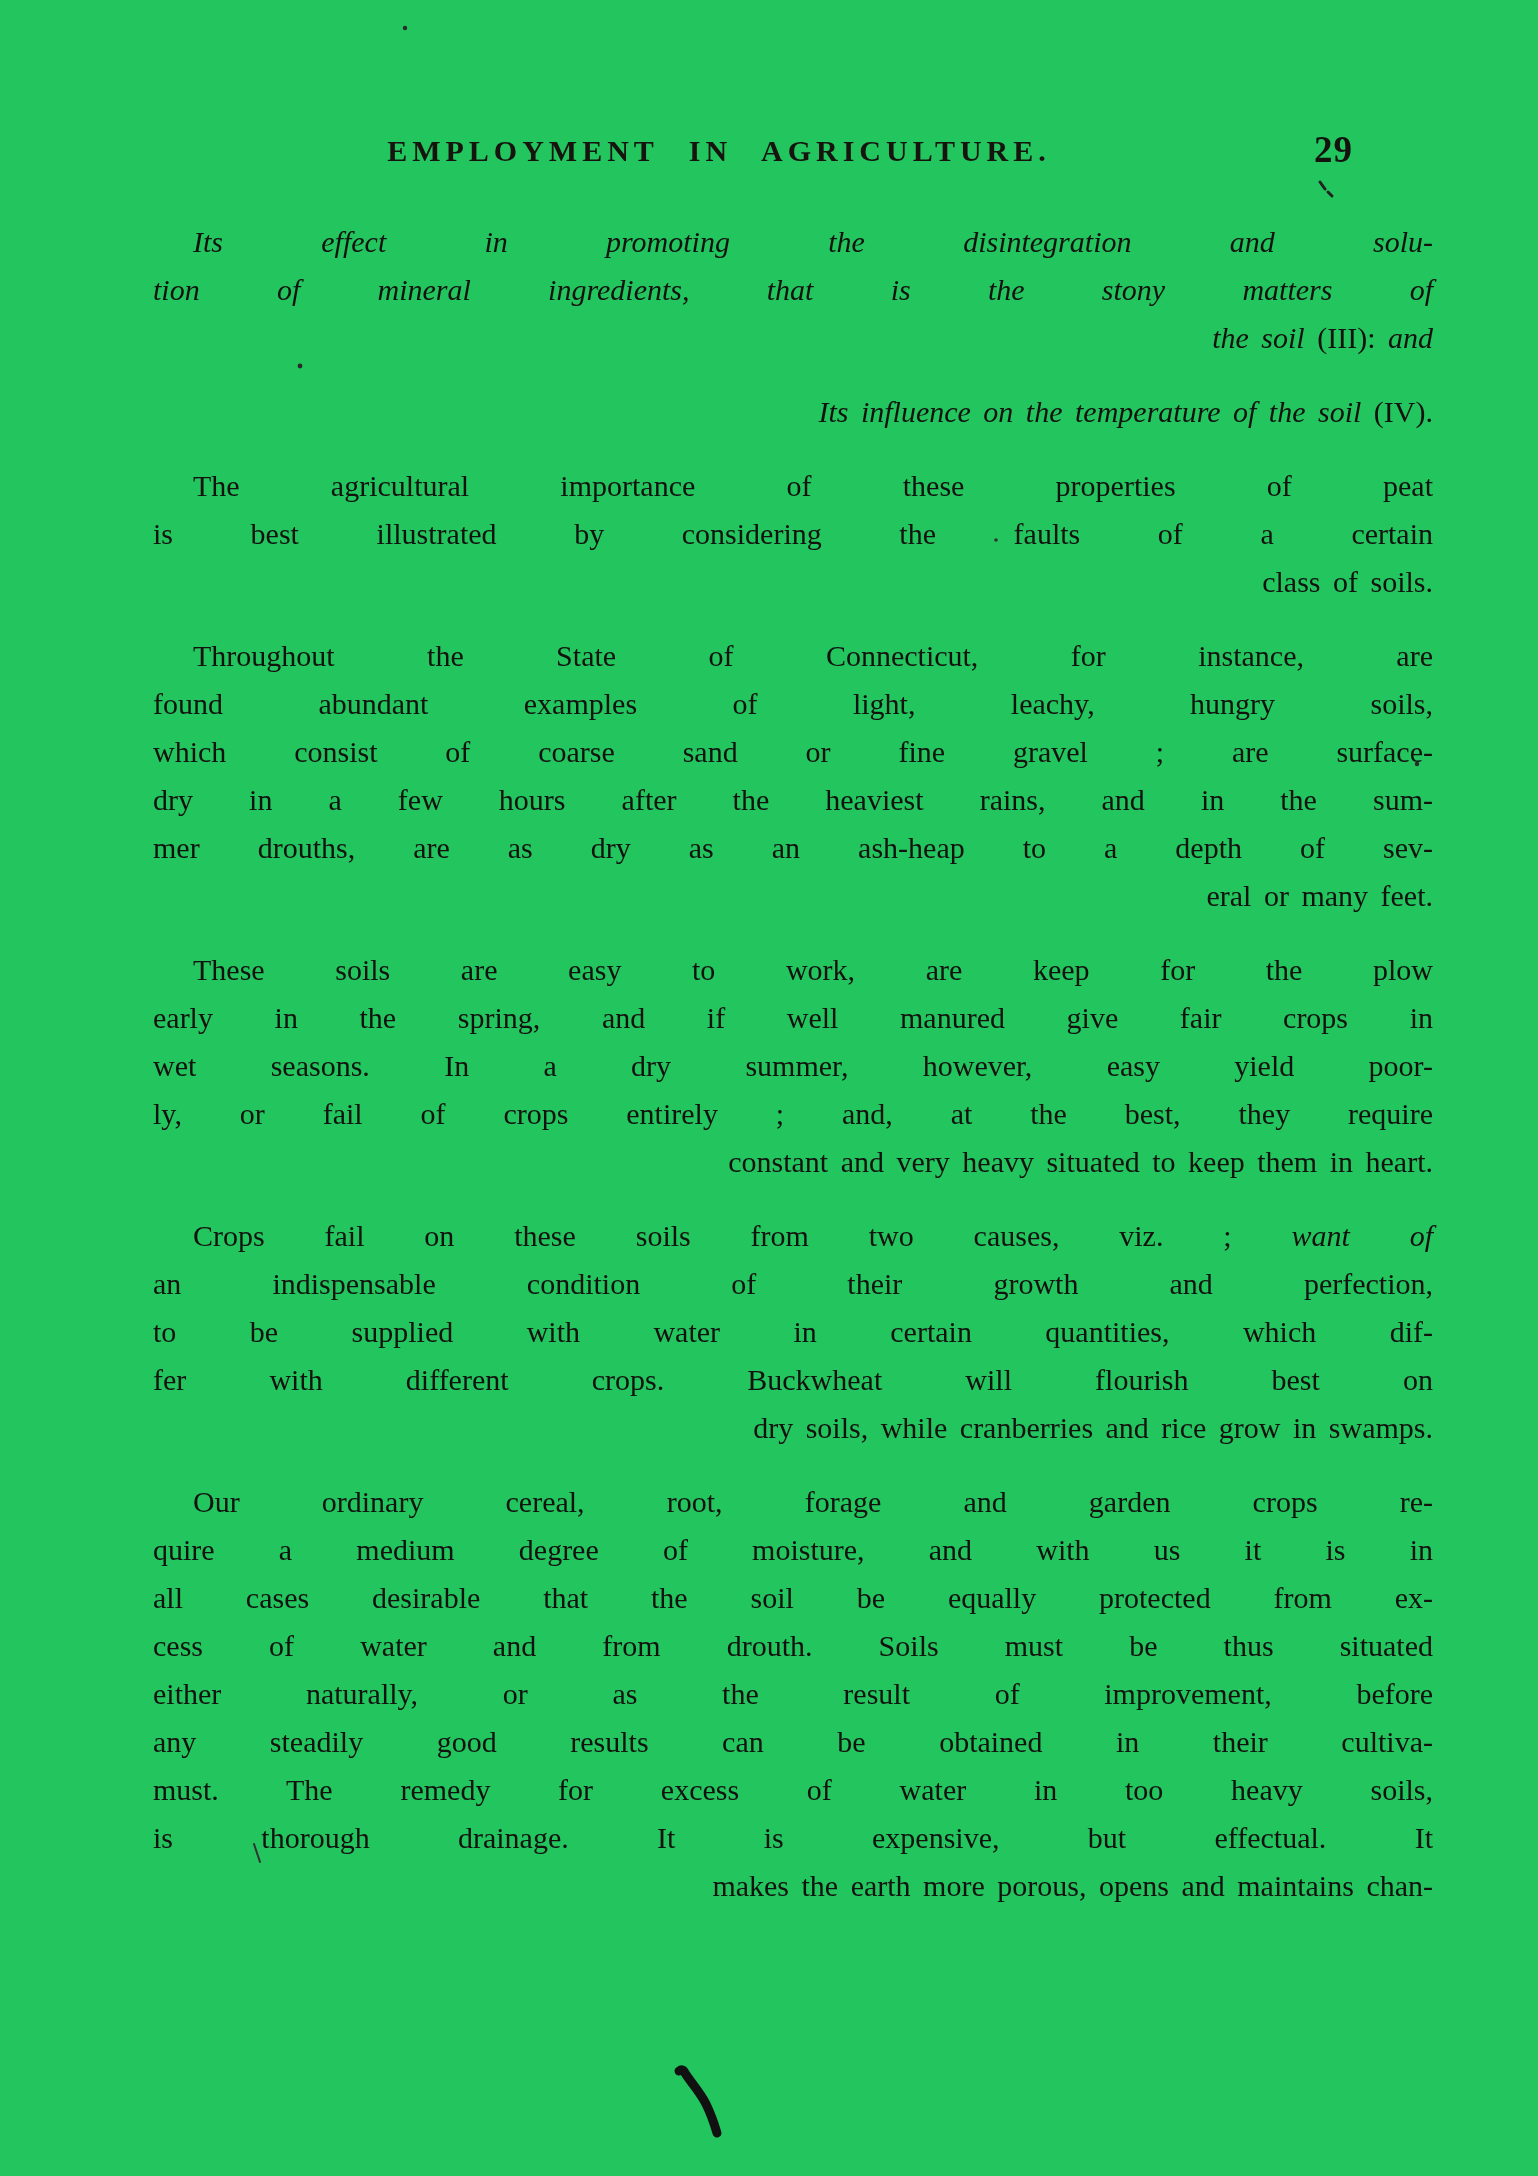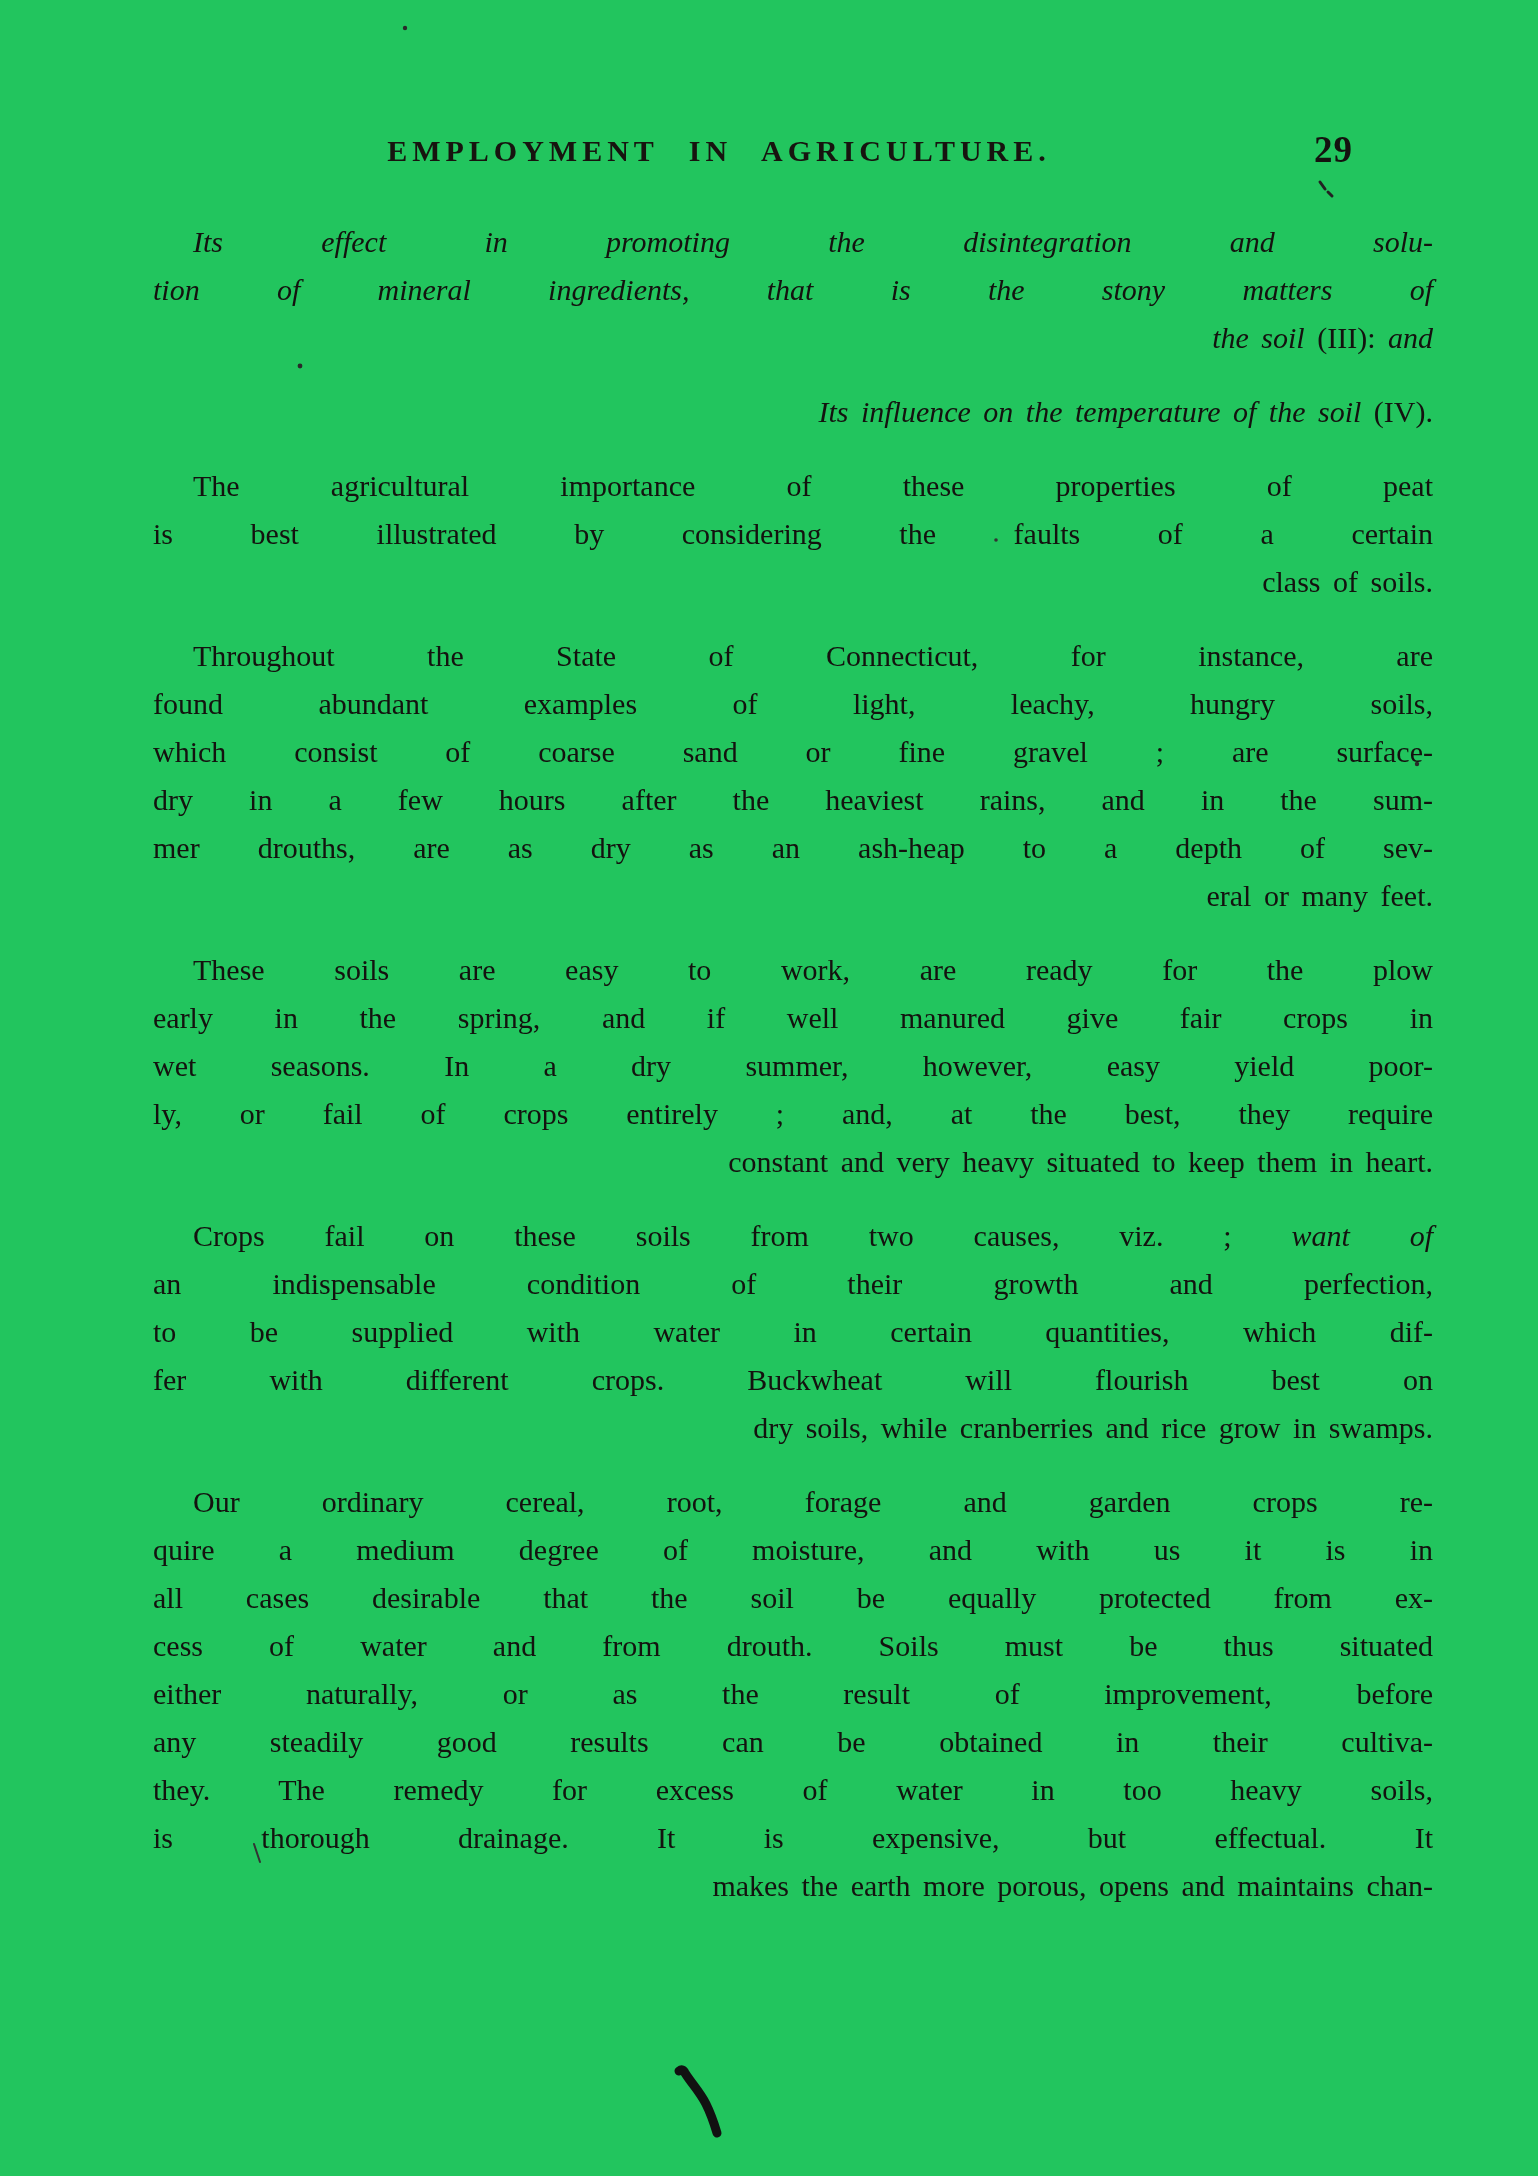--- a/index.html
+++ b/index.html
@@ -55,41 +55,41 @@
       </div>
       <div class="para indent">
         <div class="line j first"><span class="rm">Throughout the State of Connecticut, for instance, are</span></div>
         <div class="line j"><span class="rm">found abundant examples of light, leachy, hungry soils,</span></div>
         <div class="line j"><span class="rm">which consist of coarse sand or fine gravel ; are surface-</span></div>
         <div class="line j"><span class="rm">dry in a few hours after the heaviest rains, and in the sum-</span></div>
         <div class="line j"><span class="rm">mer drouths, are as dry as an ash-heap to a depth of sev-</span></div>
         <div class="line"><span class="rm">eral or many feet.</span></div>
       </div>
       <div class="para indent">
-        <div class="line j first"><span class="rm">These soils are easy to work, are ready for the plow</span></div>
+        <div class="line j first"><span class="rm">These soils are easy to work, are keep for the plow</span></div>
         <div class="line j"><span class="rm">early in the spring, and if well manured give fair crops in</span></div>
         <div class="line j"><span class="rm">wet seasons.  In a dry summer, however, easy yield poor-</span></div>
         <div class="line j"><span class="rm">ly, or fail of crops entirely ; and, at the best, they require</span></div>
         <div class="line"><span class="rm">constant and very heavy situated to keep them in heart.</span></div>
       </div>
       <div class="para indent">
         <div class="line j first"><span class="rm">Crops fail on these soils from two causes, viz. ; </span><span class="it">want of</span></div>
         <div class="line j"><span class="rm">an indispensable condition of their growth and perfection,</span></div>
         <div class="line j"><span class="rm">to be supplied with water in certain quantities, which dif-</span></div>
         <div class="line j"><span class="rm">fer with different crops.  Buckwheat will flourish best on</span></div>
         <div class="line"><span class="rm">dry soils, while cranberries and rice grow in swamps.</span></div>
       </div>
       <div class="para indent">
         <div class="line j first"><span class="rm">Our ordinary cereal, root, forage and garden crops re-</span></div>
         <div class="line j"><span class="rm">quire a medium degree of moisture, and with us it is in</span></div>
         <div class="line j"><span class="rm">all cases desirable that the soil be equally protected from ex-</span></div>
         <div class="line j"><span class="rm">cess of water and from drouth.  Soils must be thus situated</span></div>
         <div class="line j"><span class="rm">either naturally, or as the result of improvement, before</span></div>
         <div class="line j"><span class="rm">any steadily good results can be obtained in their cultiva-</span></div>
-        <div class="line j"><span class="rm">they.  The remedy for excess of water in too heavy soils,</span></div>
+        <div class="line j"><span class="rm">must.  The remedy for excess of water in too heavy soils,</span></div>
         <div class="line j"><span class="rm">is thorough drainage.  It is expensive, but effectual.  It</span></div>
         <div class="line"><span class="rm">makes the earth more porous, opens and maintains chan-</span></div>
       </div>
     </div>
 
   <svg class="marks" width="1538" height="2176" viewBox="0 0 1538 2176">
 
     <path d="M 679 2071 q 4 -3 6 2 c 7 11 15 19 21 31 c 5 10 8 19 11 29" fill="none" stroke="#111" stroke-width="9" stroke-linecap="round"></path>
 
     <path d="M 1320 182 l 5 7 m 3 3 l 4 4" fill="none" stroke="#222" stroke-width="3" stroke-linecap="round"></path>

